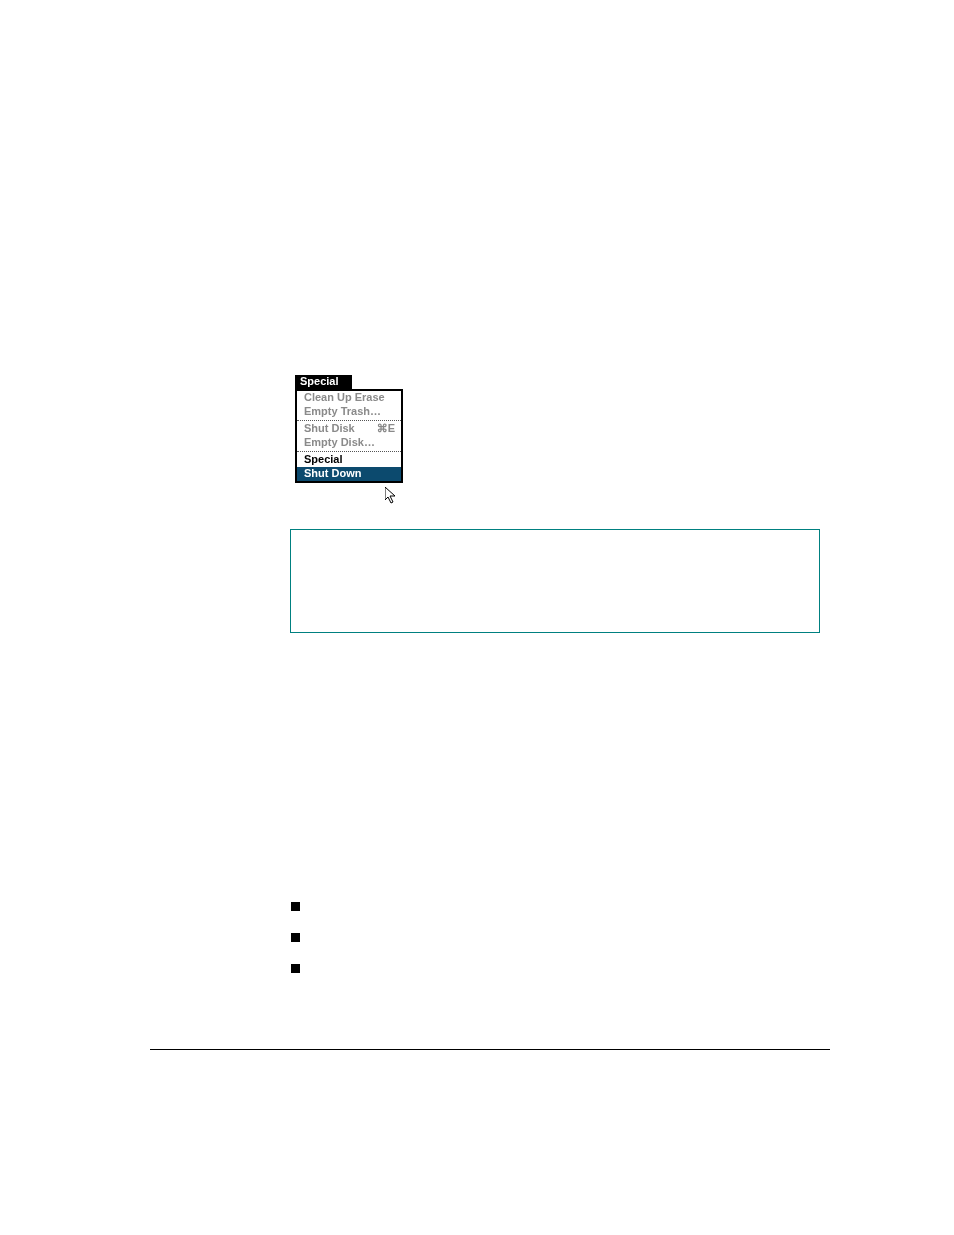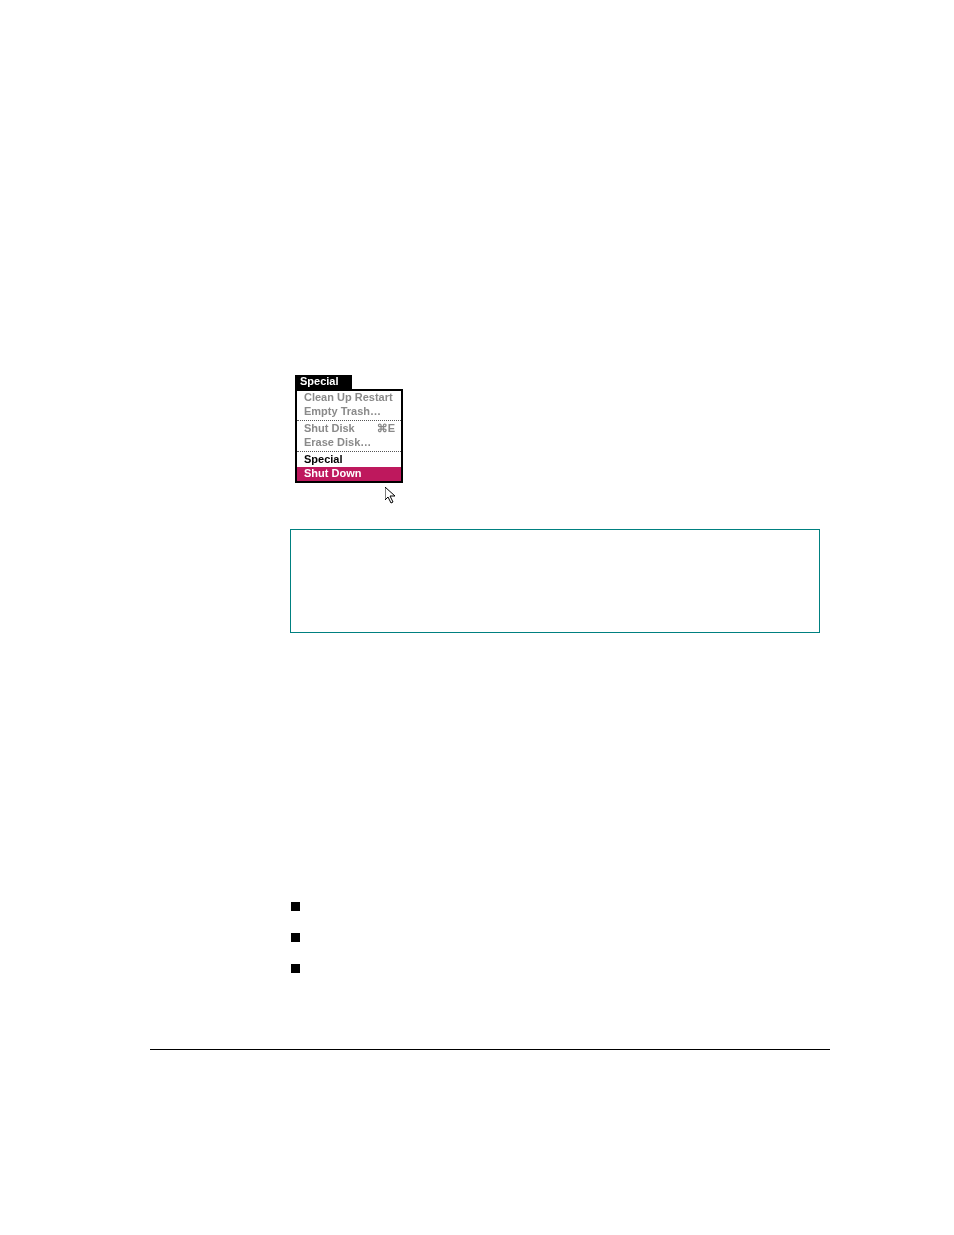--- a/index.html
+++ b/index.html
@@ -51,21 +51,21 @@
     position: absolute;
     right: 6px;
     top: 1px;
     font-weight: bold;
   }
   .menu-sep {
     border-top: 1px dotted #555;
     margin: 1px 0;
   }
   .menu-row.selected {
-    background: #be185d;
+    background: #0c4a6e;
     color: #fff;
   }
   .cursor {
     position: absolute;
     left: 385px;
     top: 487px;
     width: 14px;
     height: 18px;
     pointer-events: none;
   }
@@ -106,28 +106,28 @@
   }
 </style>
 </head>
 <body>
 
 <div class="page">
 
   <div class="special-menu">
     <div class="menu-title-bar">Special</div>
     <div class="menu-body">
-      <div class="menu-row disabled">Clean Up Restart</div>
+      <div class="menu-row disabled">Clean Up Erase</div>
       <div class="menu-row disabled">Empty Trash…</div>
       <div class="menu-sep"></div>
       <div class="menu-row disabled">
         <span>Shut Disk</span>
         <span class="shortcut">⌘E</span>
       </div>
-      <div class="menu-row disabled">Erase Disk…</div>
+      <div class="menu-row disabled">Empty Disk…</div>
       <div class="menu-sep"></div>
       <div class="menu-row">Special</div>
       <div class="menu-row selected">Shut Down</div>
     </div>
   </div>
 
   <div class="cursor">
     <svg viewBox="0 0 14 18" width="14" height="18">
       <polygon points="0,0 0,13 3,10 6,16 8,15 5,9 10,9" fill="#fff" stroke="#000" stroke-width="1"></polygon>
     </svg>

